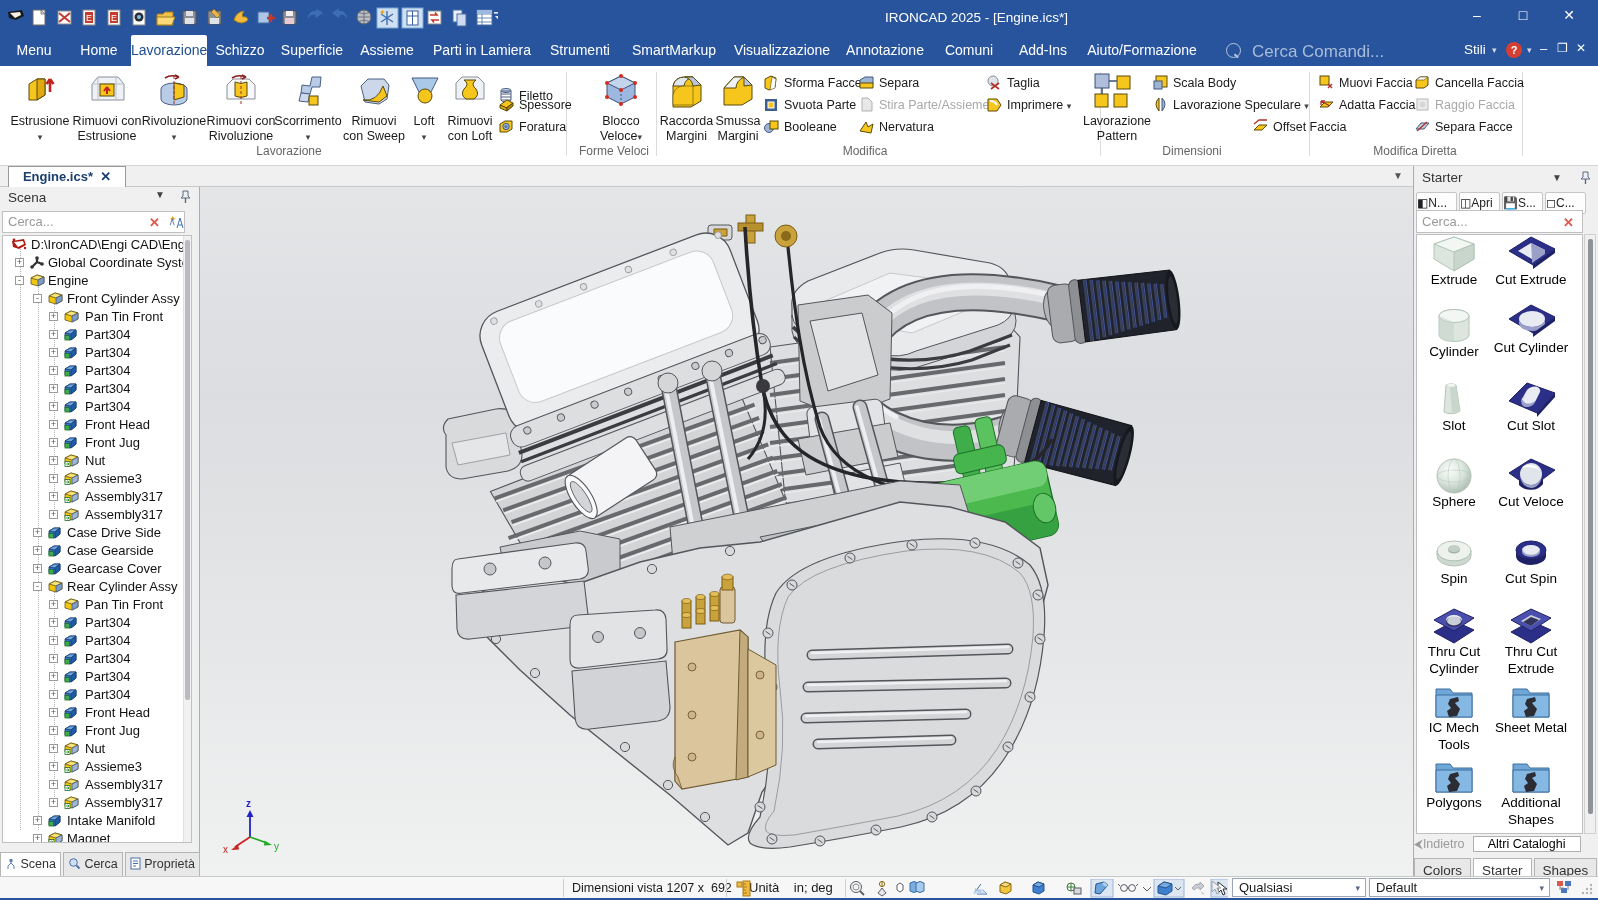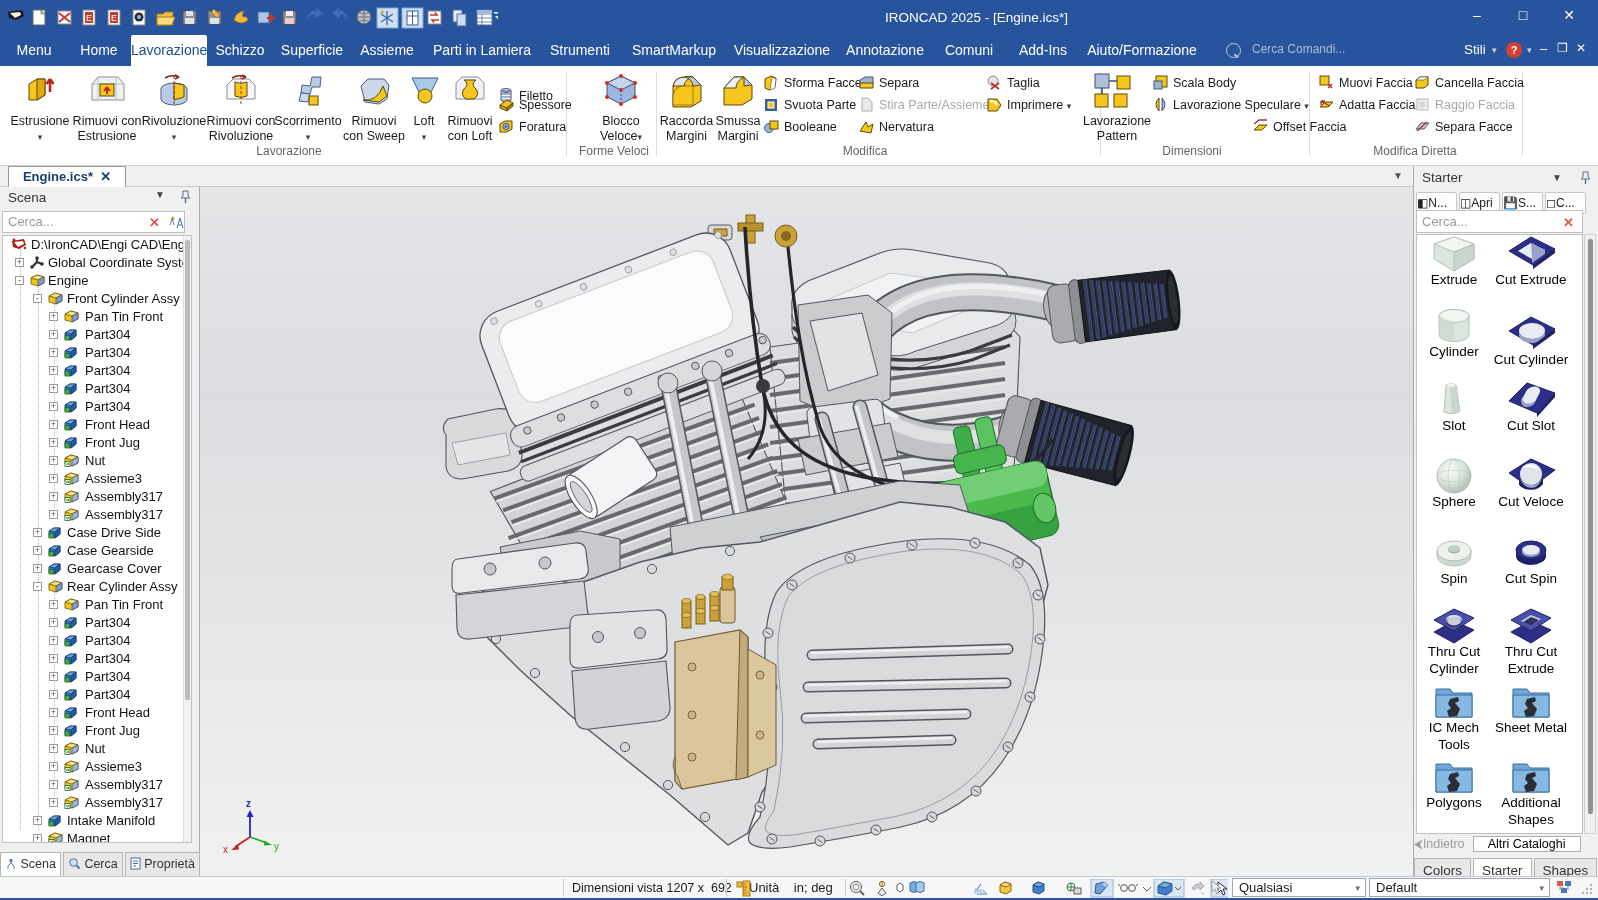--- a/index.html
+++ b/index.html
@@ -130,21 +130,21 @@
 <div class="mtab" style="left:430px;width:104px;">Parti in Lamiera</div>
 <div class="mtab" style="left:546px;width:68px;">Strumenti</div>
 <div class="mtab" style="left:628px;width:92px;">SmartMarkup</div>
 <div class="mtab" style="left:732px;width:100px;">Visualizzazione</div>
 <div class="mtab" style="left:844px;width:82px;">Annotazione</div>
 <div class="mtab" style="left:938px;width:62px;">Comuni</div>
 <div class="mtab" style="left:1012px;width:62px;">Add-Ins</div>
 <div class="mtab" style="left:1086px;width:112px;">Aiuto/Formazione</div>
 <span class="abs" style="left:1226px;top:8px;width:15px;height:15px;border:1.5px solid #b9c6dd;border-radius:50%;"></span>
     <span class="abs" style="left:1234px;top:20px;width:5px;height:1.5px;background:#b9c6dd;transform:rotate(40deg);"></span>
-<span class="abs" style="left:1252px;top:7px;color:#a9bcd9;font-size:12px;">Cerca Comandi...</span>
+<span class="abs" style="left:1252px;top:7px;color:#a9bcd9;font-size:17px;">Cerca Comandi...</span>
 <span class="abs" style="left:1464px;top:7px;color:#fff;font-size:13.5px;">Stili</span>
 <span class="abs" style="left:1492px;top:10px;color:#d0d8e6;font-size:9px;">▾</span>
 <span class="abs" style="left:1506px;top:7px;width:16px;height:16px;background:#d43f34;border-radius:50%;color:#fff;font-size:11px;text-align:center;line-height:16px;font-weight:bold;">?</span>
 <span class="abs" style="left:1527px;top:10px;color:#d0d8e6;font-size:9px;">▾</span>
 <span class="abs" style="left:1540px;top:6px;color:#fff;font-size:13px;">–</span>
 <span class="abs" style="left:1557px;top:6px;color:#fff;font-size:12px;">❐</span>
 <span class="abs" style="left:1576px;top:6px;color:#fff;font-size:12px;">✕</span>
 </div>
 
 <div id="ribbon">
@@ -977,21 +977,21 @@
         <div style="margin-top:-6px;">Cut Extrude</div>
       </div>
 <div class="cat" style="left:-3px;top:72px;">
         <svg width="56" height="40">
           <path d="M13 9 a15 6.5 0 0 1 30 0 l0 19 a15 6.5 0 0 1 -30 0 Z" fill="#dce6df" stroke="#b4c4b8"></path>
           <ellipse cx="28" cy="9" rx="15" ry="6.5" fill="#f2f7f3" stroke="#b4c4b8"></ellipse>
           <path d="M13 9 l0 19 a15 6.5 0 0 0 15 6.5 l0 -19" fill="#c8d6cc" opacity=".6"></path>
         </svg>
         <div style="margin-top:-6px;">Cylinder</div>
       </div>
-<div class="cat" style="left:74px;top:80px;">
+<div class="cat" style="left:74px;top:68px;">
         <svg width="56" height="40">
           <path d="M28 2 L52 14 L30 30 L6 16 Z" fill="#2b2f88" stroke="#1e2166"></path>
           <ellipse cx="29" cy="16" rx="13" ry="8" fill="#e8ecf2"></ellipse>
           <path d="M16 16 a13 8 0 0 0 26 0 l0 4 a13 8 0 0 1 -26 0 Z" fill="#9aa0c8"></path>
           <path d="M30 30 L52 14 L52 18 L30 34 Z" fill="#1e2166"></path>
         </svg>
         <div style="margin-top:-6px;">Cut Cylinder</div>
       </div>
 <div class="cat" style="left:-3px;top:146px;">
         <svg width="56" height="40">

